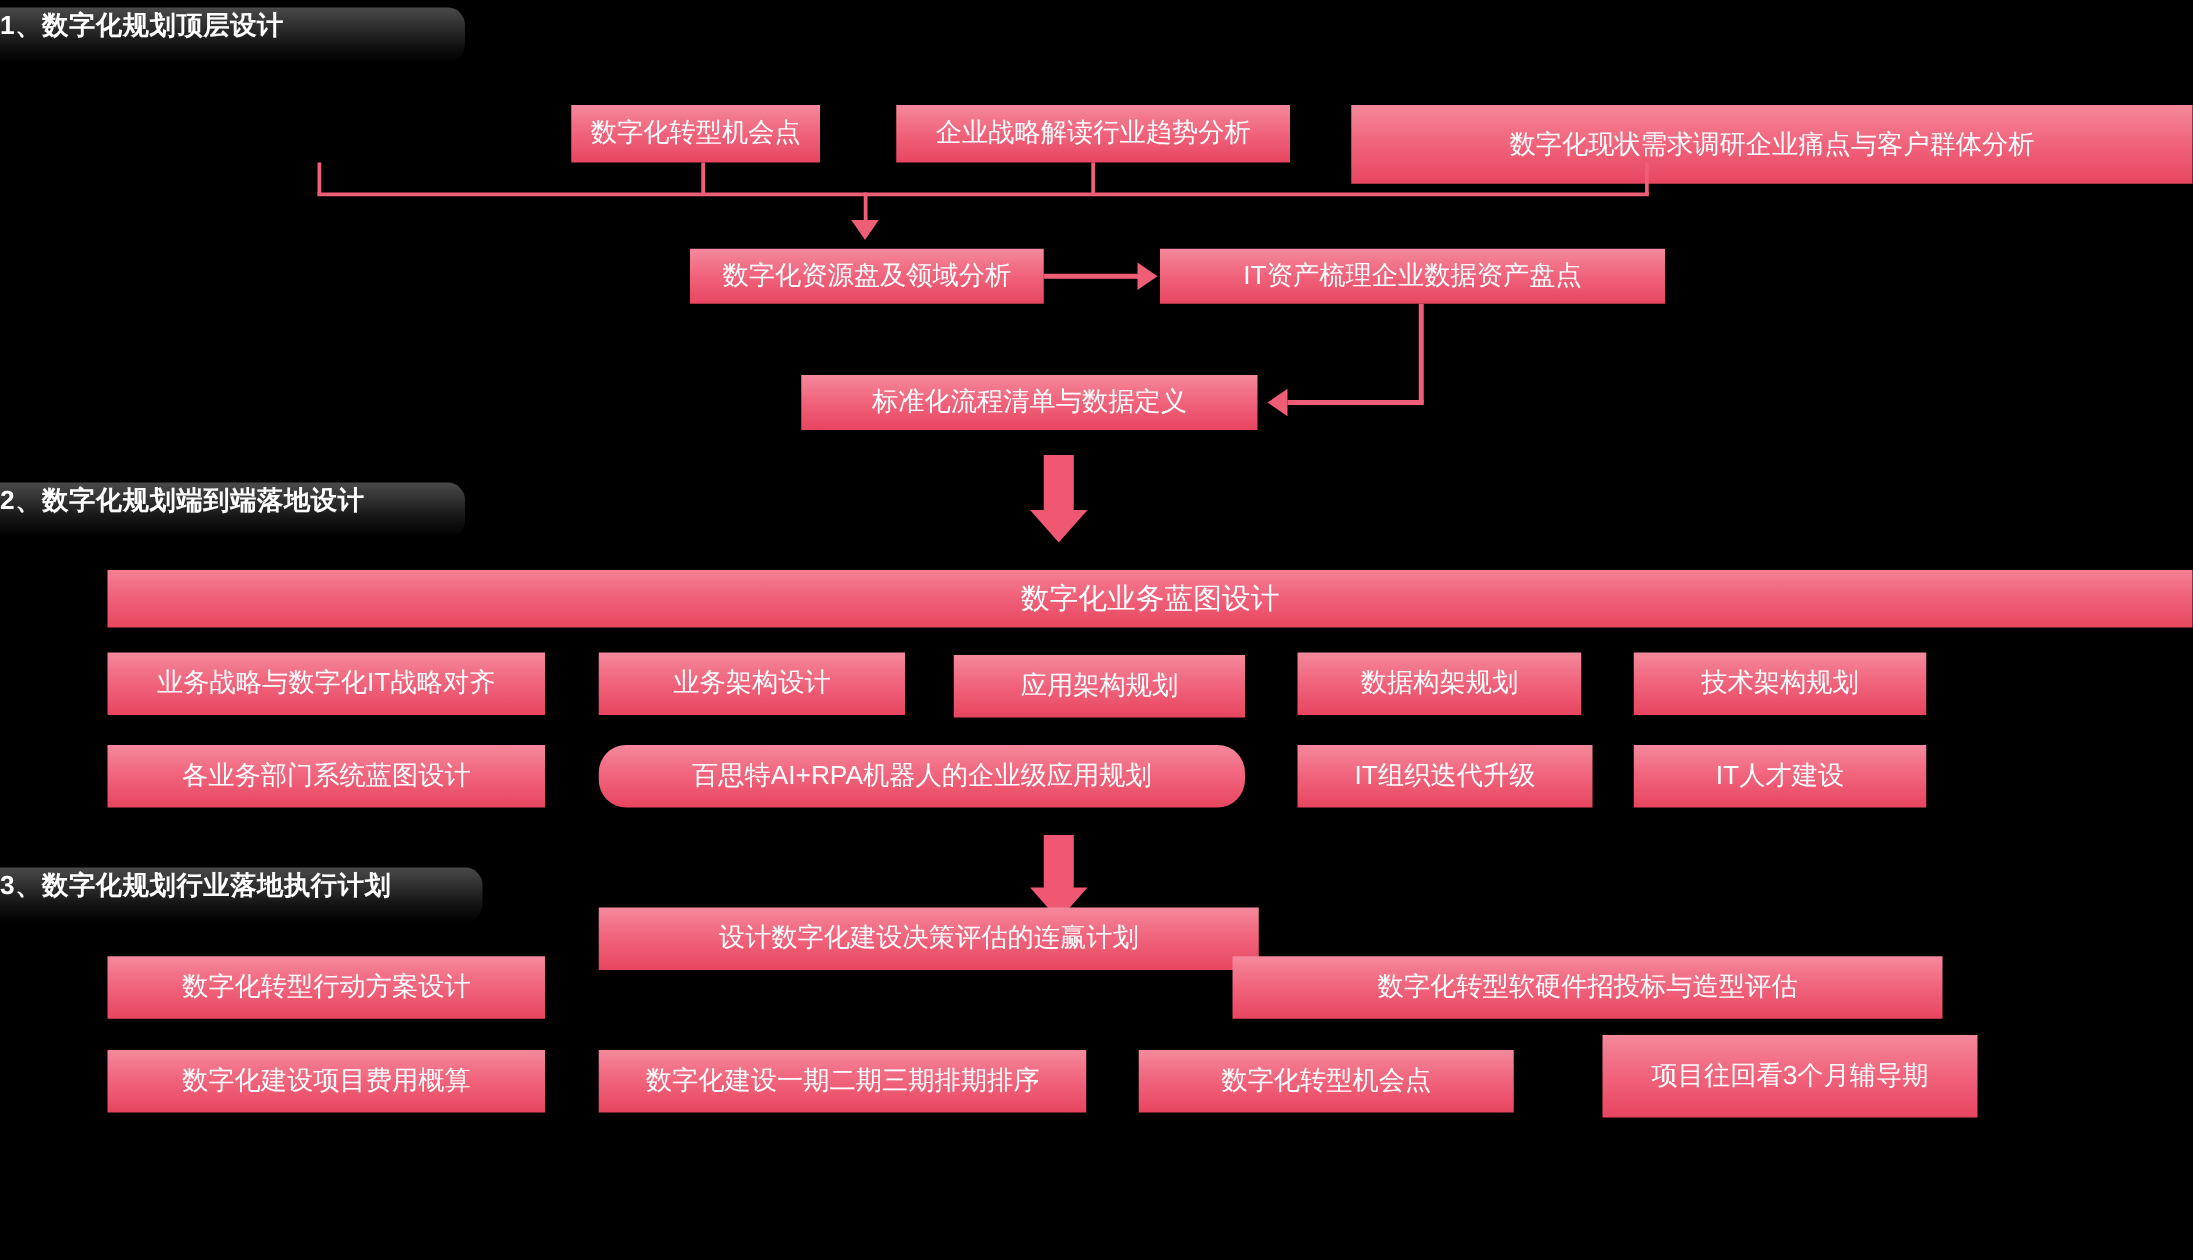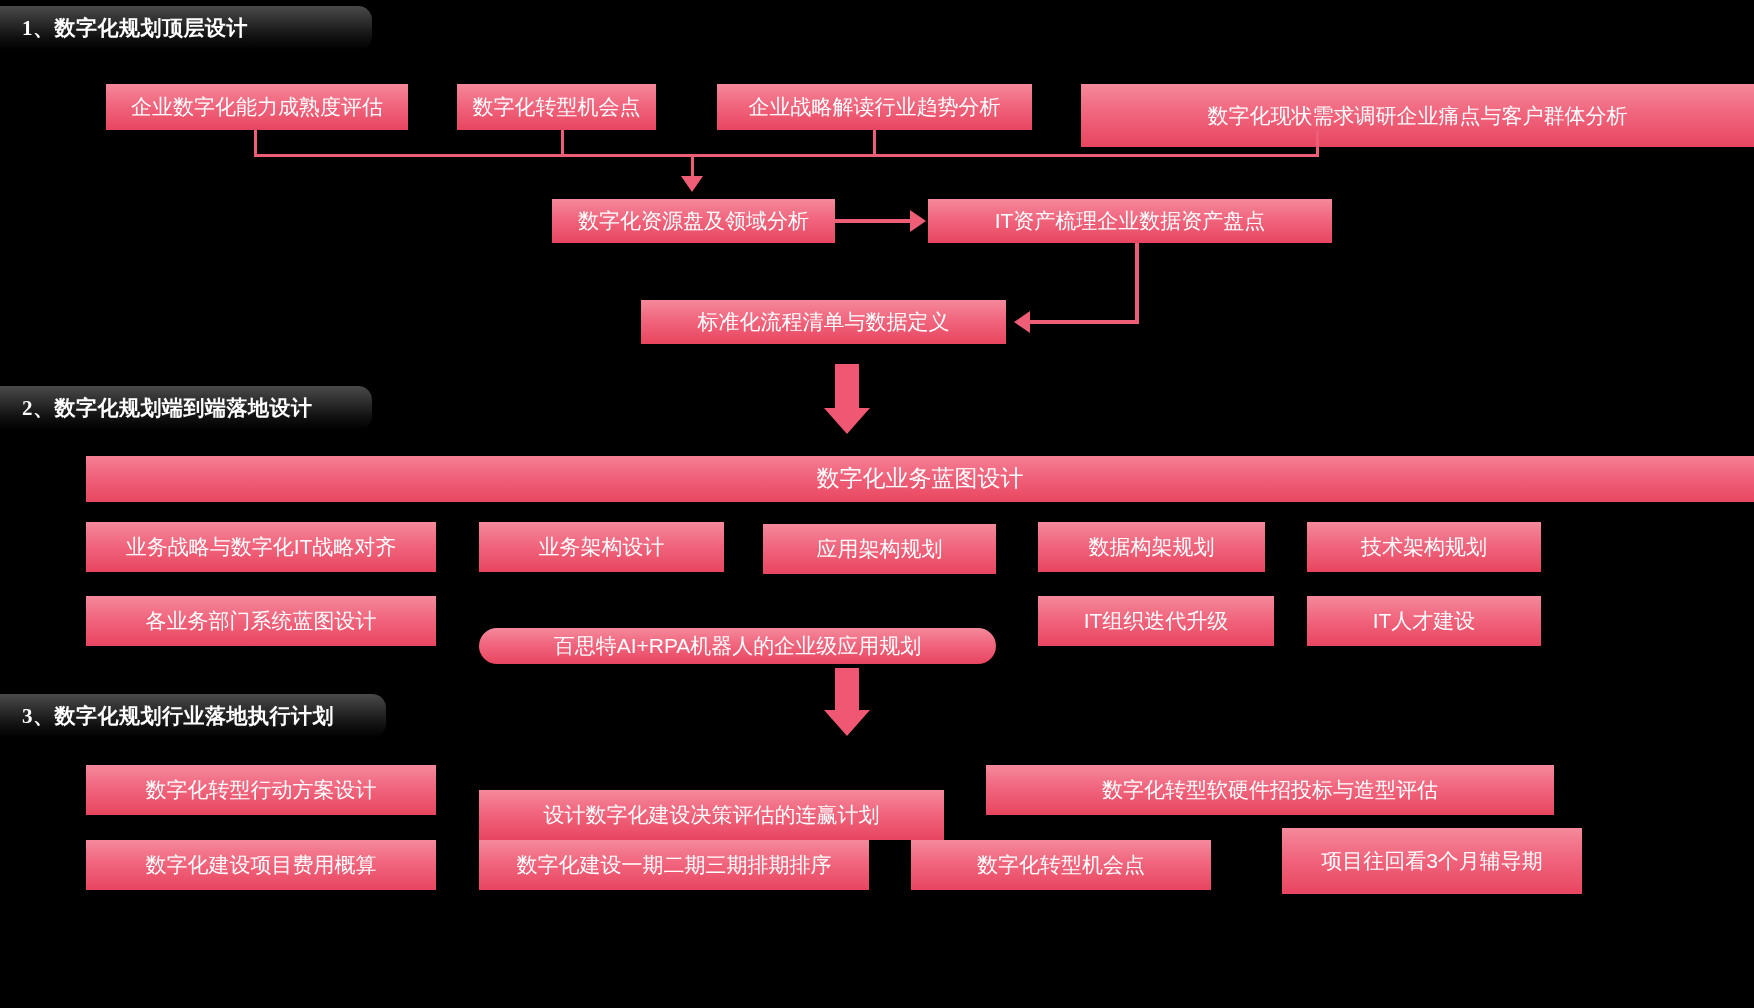--- a/index.html
+++ b/index.html
@@ -20,29 +20,26 @@
     background: #000000;
   }
 
   
   .section-header {
     position: absolute;
     height: 44px;
     border-radius: 0 14px 14px 0;
     background: linear-gradient(180deg, #4a4a4a 0%, #2b2b2b 38%, #111111 70%, #000000 100%);
     display: flex;
-    align-items: center;
     box-sizing: border-box;
-    padding-left: 22px;
     color: #ffffff;
     font-size: 21px;
     font-weight: bold;
     letter-spacing: 0.5px;
     white-space: nowrap;
-    font-family: Liberation Serif, serif;
   }
 
   
   .box {
     position: absolute;
     box-sizing: border-box;
     display: flex;
     align-items: center;
     justify-content: center;
     text-align: center;
@@ -111,23 +108,20 @@
 </style>
 </head>
 <body>
 
 <div id="stage">
 
   <div class="section-header" style="left:0px; top:6px; width:372px;">
     <span>1、数字化规划顶层设计</span>
   </div>
 
-  <div class="box" style="left:106px; top:84px; width:302px; height:46px;">
-    <span>企业数字化能力成熟度评估</span>
-  </div>
   <div class="box" style="left:457px; top:84px; width:199px; height:46px;">
     <span>数字化转型机会点</span>
   </div>
   <div class="box" style="left:717px; top:84px; width:315px; height:46px;">
     <span>企业战略解读行业趋势分析</span>
   </div>
   <div class="box" style="left:1081px; top:84px; width:673px; height:63px;">
     <span>数字化现状需求调研企业痛点与客户群体分析</span>
   </div>
 
@@ -184,21 +178,21 @@
   <div class="box" style="left:1038px; top:522px; width:227px; height:50px;">
     <span>数据构架规划</span>
   </div>
   <div class="box" style="left:1307px; top:522px; width:234px; height:50px;">
     <span>技术架构规划</span>
   </div>
 
   <div class="box" style="left:86px; top:596px; width:350px; height:50px;">
     <span>各业务部门系统蓝图设计</span>
   </div>
-  <div class="box" style="left:479px; top:628px; width:517px; height:36px;border-radius:22px;">
+  <div class="box" style="left:479px; top:596px; width:517px; height:50px;border-radius:22px;">
     <span>百思特AI+RPA机器人的企业级应用规划</span>
   </div>
   <div class="box" style="left:1038px; top:596px; width:236px; height:50px;">
     <span>IT组织迭代升级</span>
   </div>
   <div class="box" style="left:1307px; top:596px; width:234px; height:50px;">
     <span>IT人才建设</span>
   </div>
 
   <div class="block-arrow" style="left:824px; top:668px; height:68px;">
@@ -206,21 +200,21 @@
     <div class="head" style="top:42px;"></div>
   </div>
 
   <div class="section-header" style="left:0px; top:694px; width:386px;">
     <span>3、数字化规划行业落地执行计划</span>
   </div>
 
   <div class="box" style="left:86px; top:765px; width:350px; height:50px;">
     <span>数字化转型行动方案设计</span>
   </div>
-  <div class="box" style="left:479px; top:790px; width:465px; height:50px;">
+  <div class="box" style="left:479px; top:726px; width:528px; height:50px;">
     <span>设计数字化建设决策评估的连赢计划</span>
   </div>
   <div class="box" style="left:986px; top:765px; width:568px; height:50px;">
     <span>数字化转型软硬件招投标与造型评估</span>
   </div>
 
   <div class="box" style="left:86px; top:840px; width:350px; height:50px;">
     <span>数字化建设项目费用概算</span>
   </div>
   <div class="box" style="left:479px; top:840px; width:390px; height:50px;">

